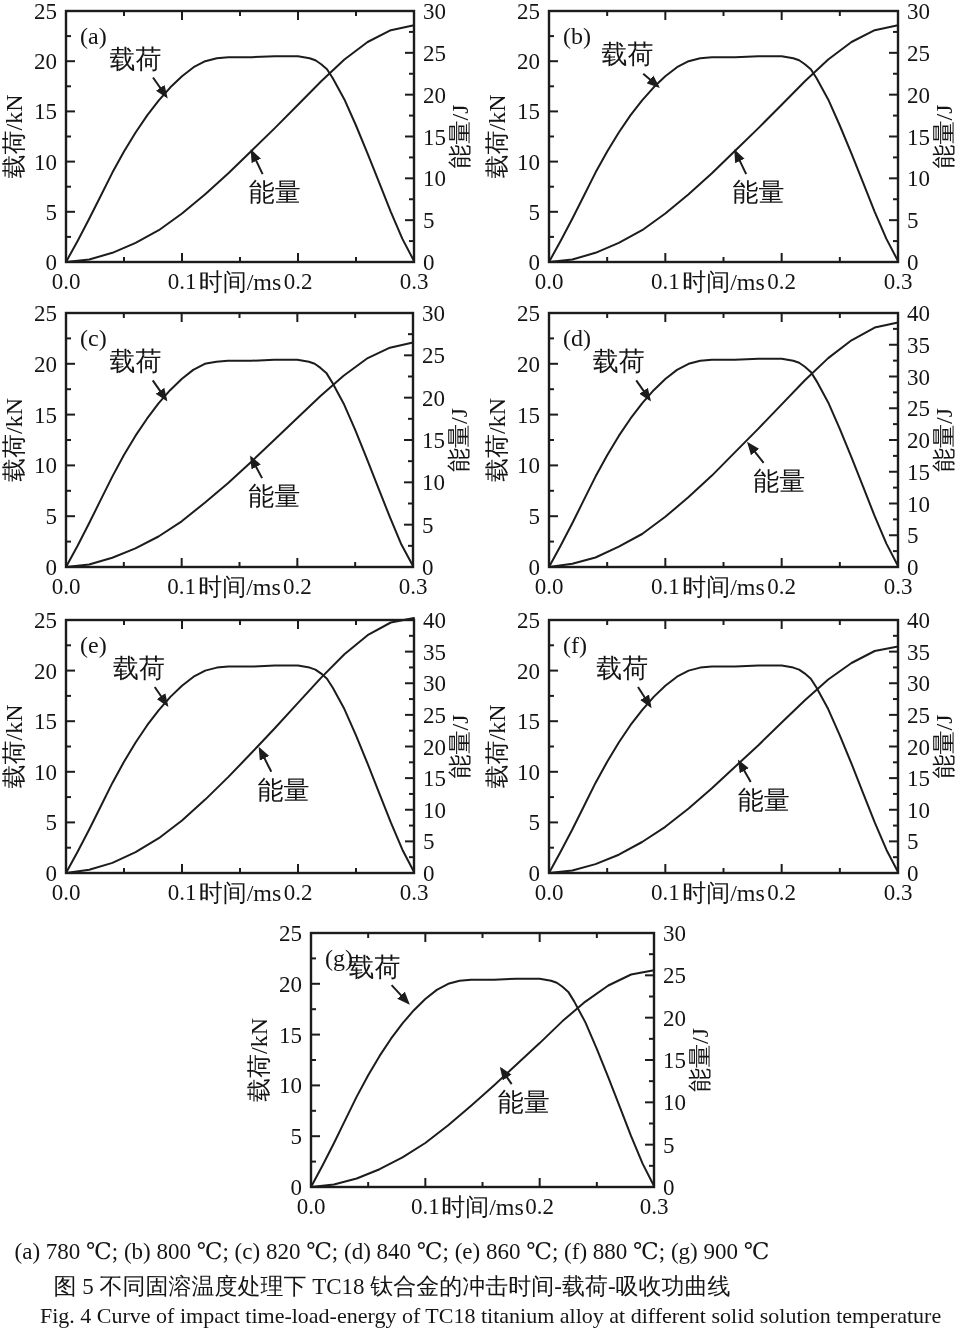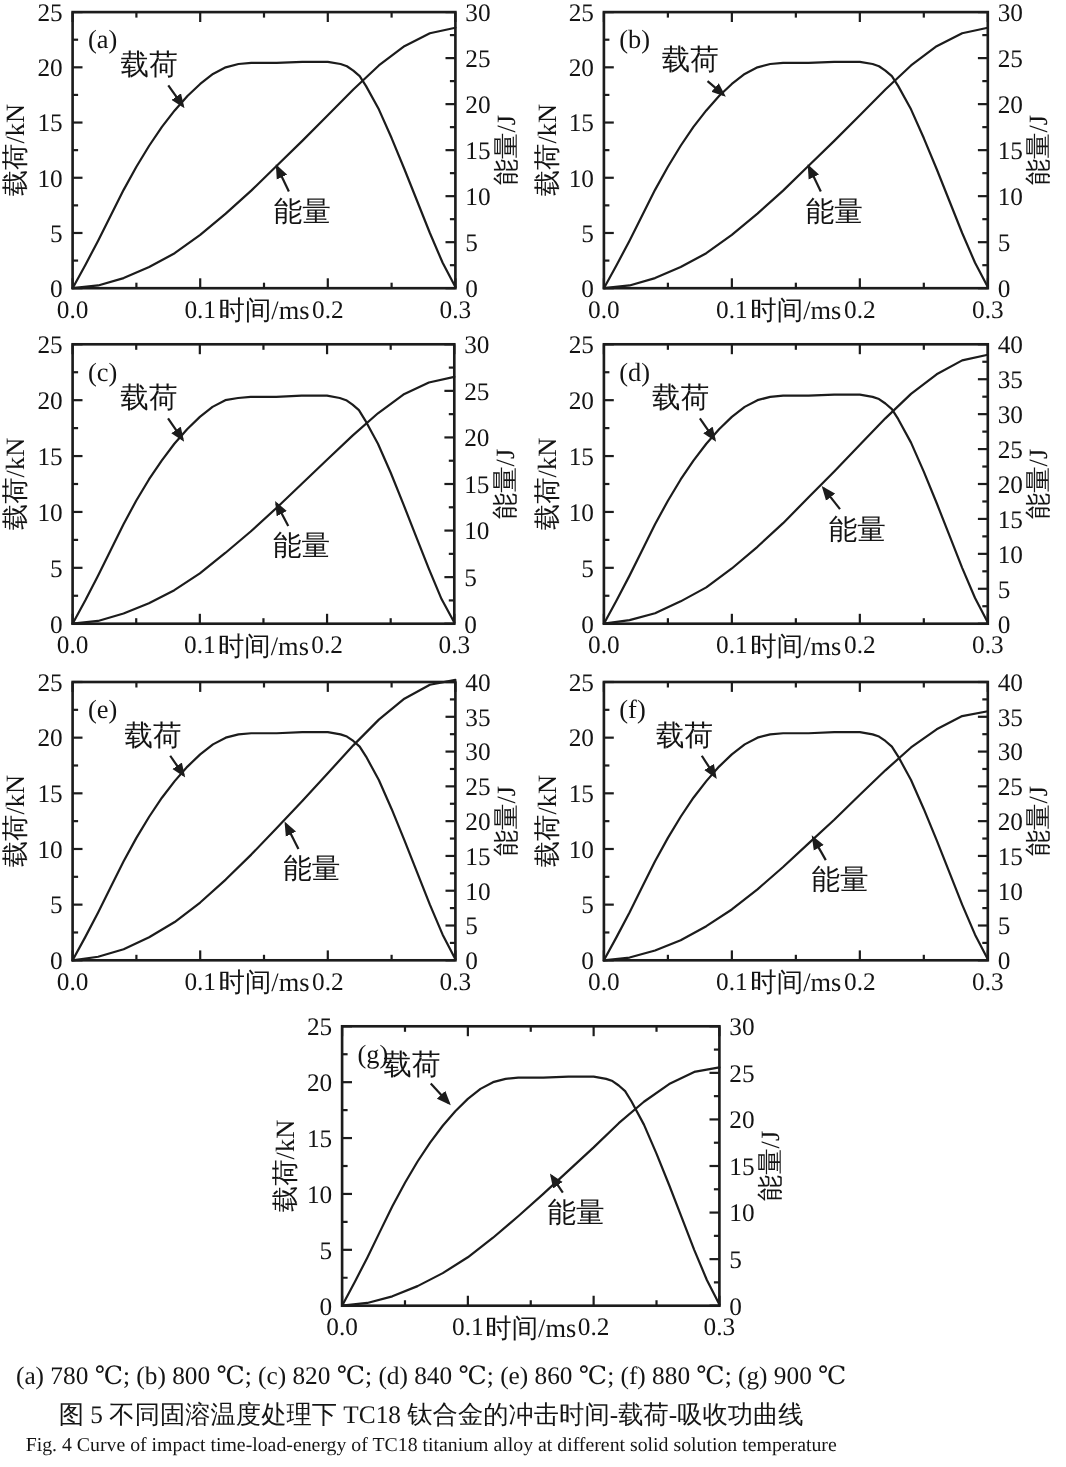--- a/index.html
+++ b/index.html
@@ -2,21 +2,21 @@
 <html><head>
 <meta charset="utf-8">
 <style>
   html,body{margin:0;padding:0;background:#ffffff;}
   .page{position:relative;width:969px;height:1334px;background:#ffffff;overflow:hidden;
         font-family:"Liberation Serif","DejaVu Serif",serif;color:#111;}
   svg text{font-family:"Liberation Serif","DejaVu Serif",serif;}
   .cap{position:absolute;left:0;width:784px;text-align:center;white-space:nowrap;color:#151515;}
   .cap1{top:1238px;font-size:23px;}
   .cap2{top:1271px;font-size:23px;}
-  .cap3{top:1303px;font-size:18px;}
+  .cap3{top:1303px;font-size:22px;margin-left:40px;}
 </style>
 </head>
 <body>
 
 <div class="page">
   <svg width="969" height="1232" viewBox="0 0 969 1232">
       <defs>
         <marker id="arw" viewBox="0 0 10 8" refX="8" refY="4" markerWidth="13" markerHeight="11" orient="auto" markerUnits="userSpaceOnUse">
           <path d="M0,0 L10,4 L0,8 Z" fill="#1c1c1c"></path>
         </marker>

